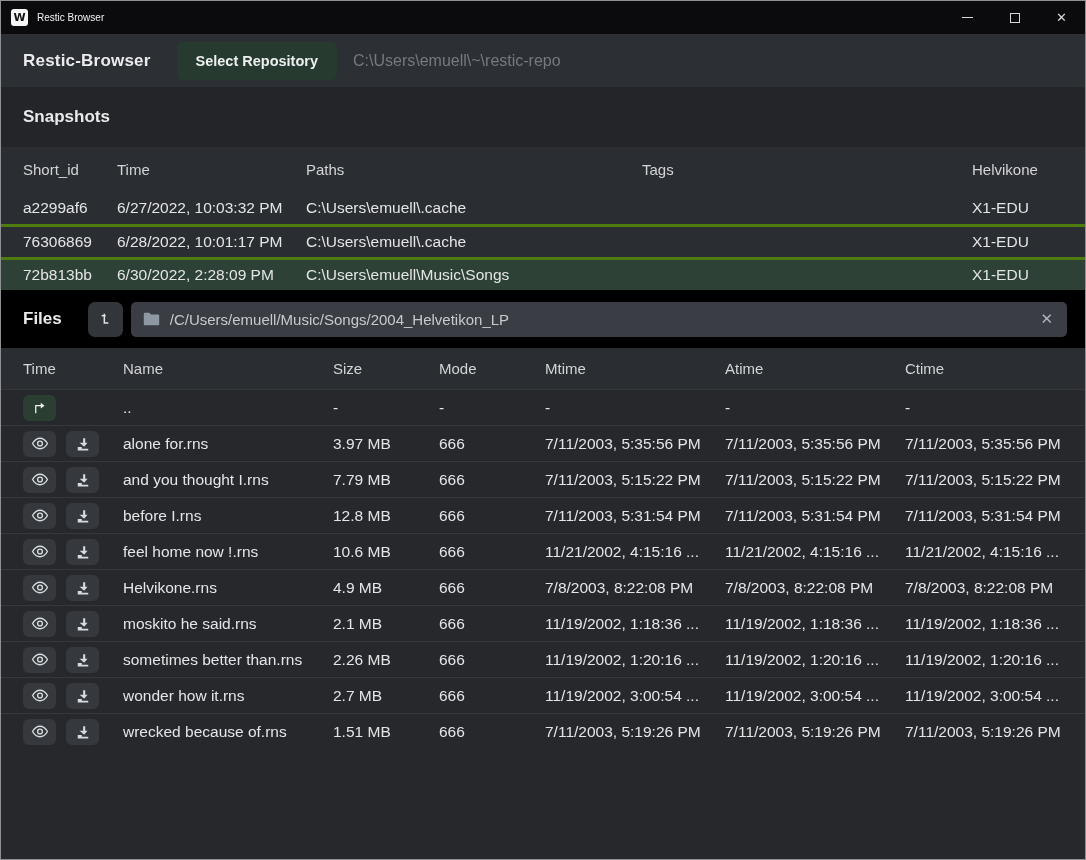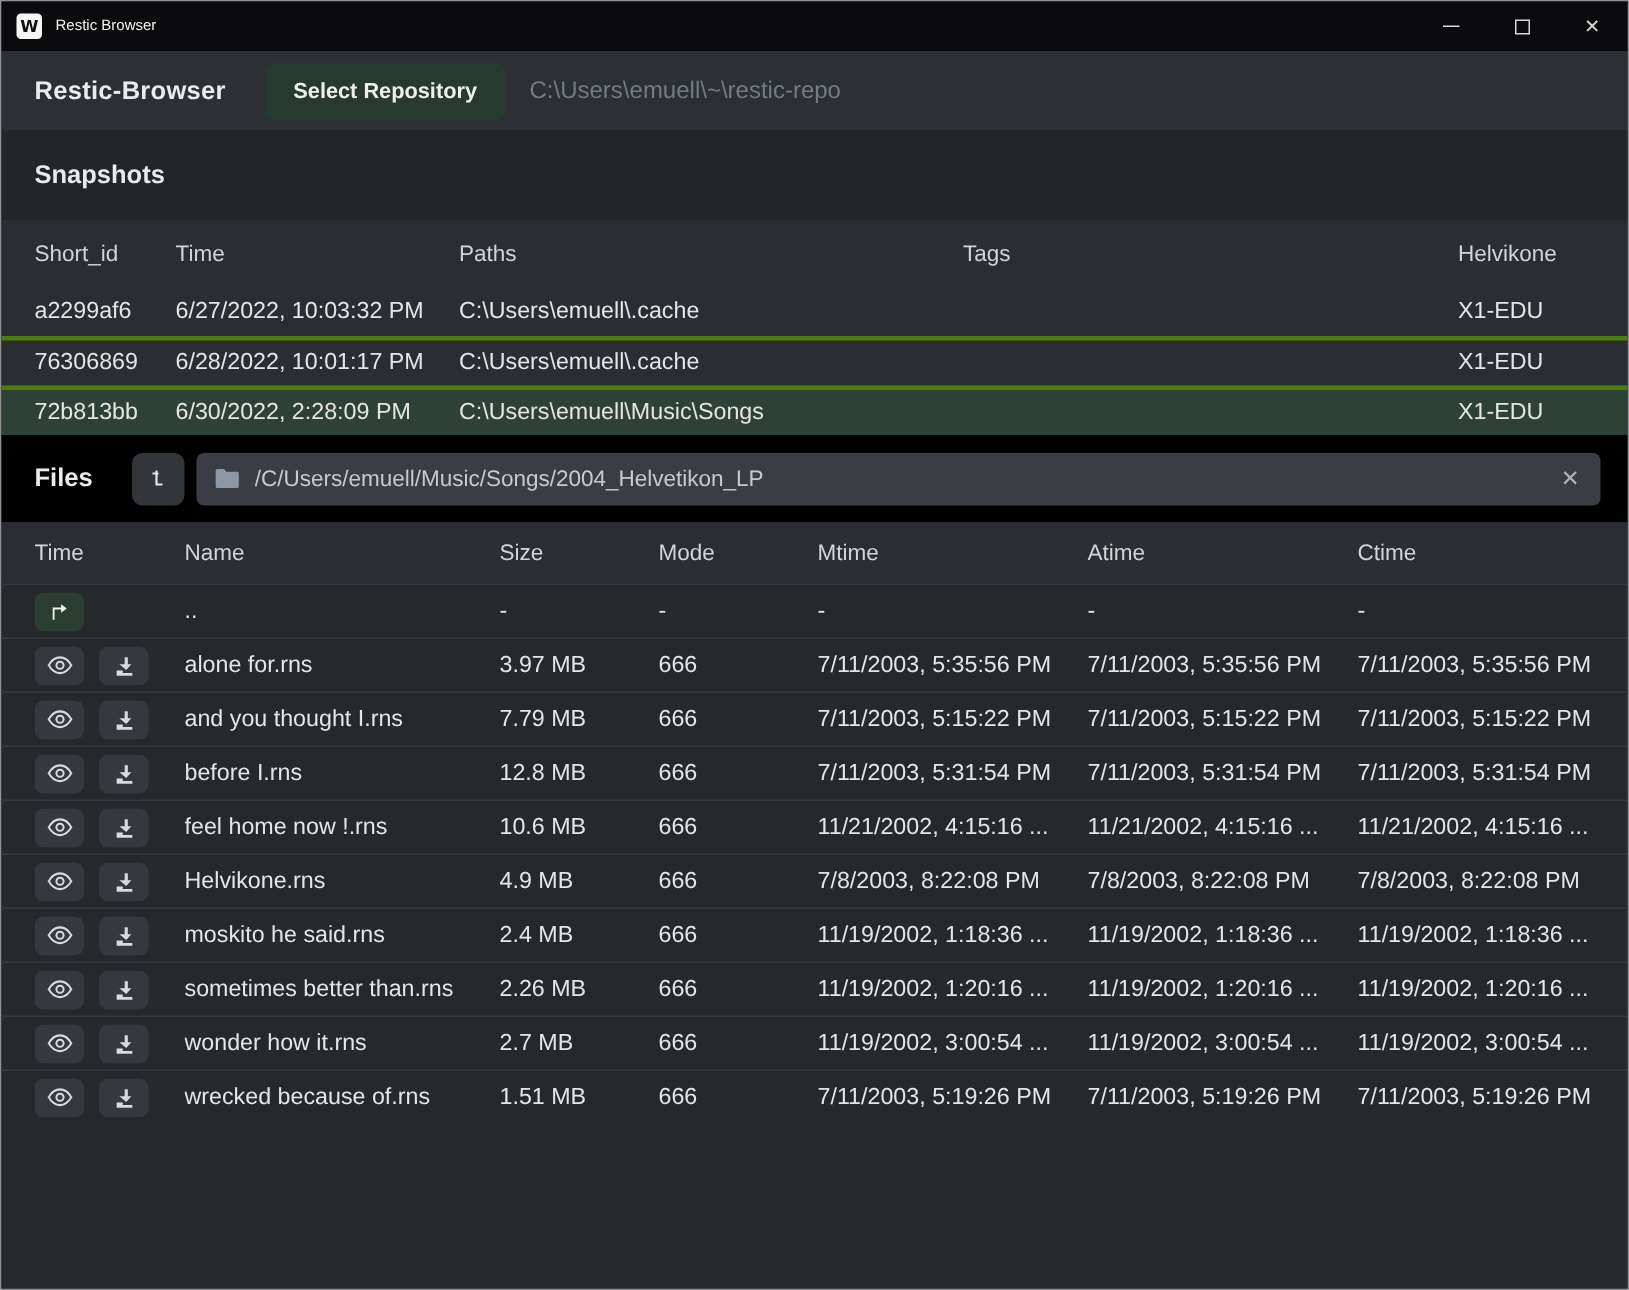--- a/index.html
+++ b/index.html
@@ -331,21 +331,21 @@
       <button class="ibtn">
         <span style="display:flex">
           <svg width="14" height="14" viewBox="0 0 24 24" fill="currentColor">
             <path d="M10.2 2 h3.6 v8 h4 L12 16.5 4.2 10 h6 Z" transform="translate(2,0)"></path>
             <path d="M3 17 h7 v3 h11 v3 H3 Z"></path>
           </svg>
         </span>
       </button>
     </div>
     <div class="cell">moskito he said.rns</div>
-    <div class="cell">2.4 MB</div>
+    <div class="cell">2.1 MB</div>
     <div class="cell">666</div>
     <div class="cell">11/19/2002, 1:18:36 ...</div>
     <div class="cell">11/19/2002, 1:18:36 ...</div>
     <div class="cell">11/19/2002, 1:18:36 ...</div>
   </div>
 
   <div class="files-grid file-row">
     <div class="cell actions">
       <button class="ibtn">
         <span style="display:flex">

